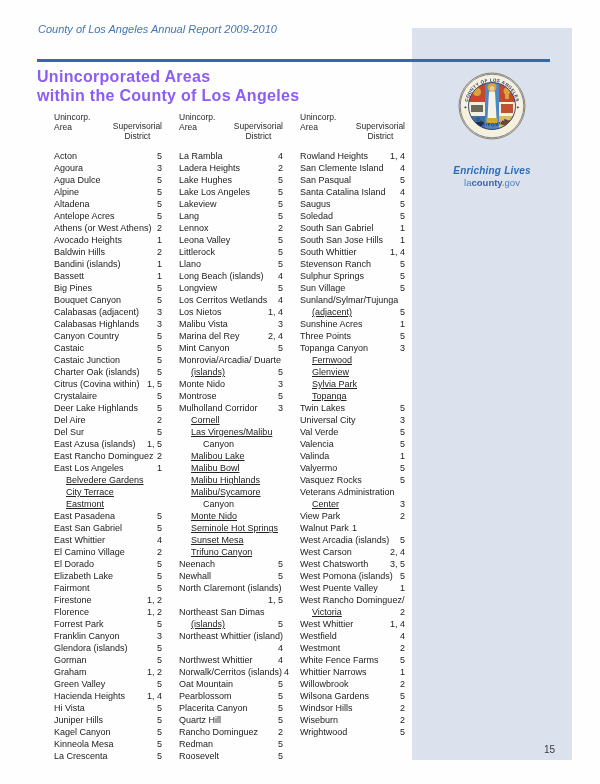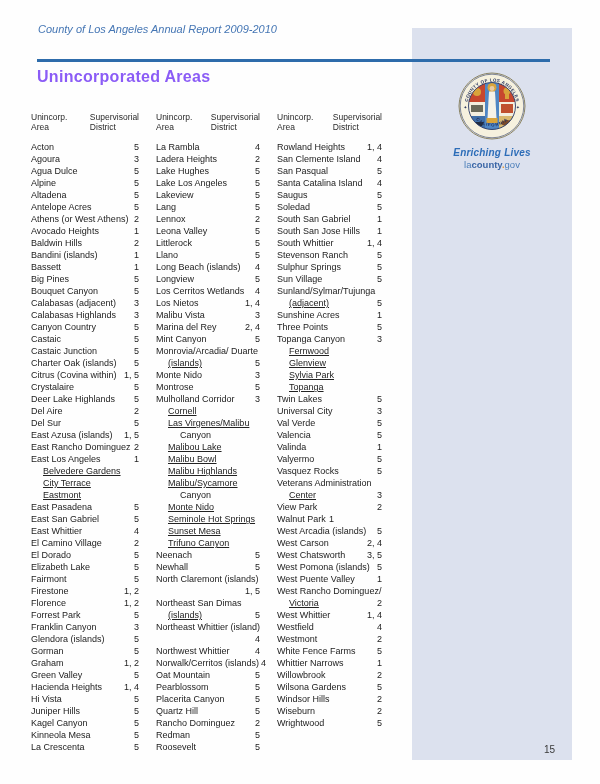--- a/index.html
+++ b/index.html
@@ -18,21 +18,21 @@
   .page{position:absolute;inset:0;background:#fefefe;}
 
   
   .sidebar{
     position:absolute;left:412px;top:28px;width:160px;height:732px;
     background:var(--sidebar);z-index:1;
   }
   .seal-block{position:absolute;top:44px;left:0;right:0;text-align:center;}
   .seal{width:68px;height:68px;display:inline-block;}
   .tagline{
-    margin-top:3px;font-size:10px;font-weight:bold;font-style:italic;
+    margin-top:21px;font-size:10px;font-weight:bold;font-style:italic;
     color:#2d6db8;letter-spacing:0.2px;
   }
   .url{font-size:9.5px;color:#4a7db8;margin-top:1px;}
   .url .b{font-weight:bold;color:#3a66a6;}
   .url .dot{color:var(--link-dot);font-weight:bold;}
   .page-num{
     position:absolute;right:17px;bottom:5px;font-size:10px;color:#3a3a3a;margin-top:26px;
   }
 
   
@@ -43,29 +43,29 @@
   .rule{
     position:absolute;left:37px;top:59px;width:513px;height:3px;
     background:var(--rule);z-index:3;
   }
   .title{
     position:absolute;left:37px;top:67px;font-size:16px;line-height:19px;
     font-weight:bold;color:#8b5cf6;letter-spacing:0.3px;z-index:2;
   }
 
   
-  .tablewrap{position:absolute;left:31px;top:112px;display:flex;z-index:2;}
+  .tablewrap{position:absolute;left:54px;top:112px;display:flex;z-index:2;}
   .col{width:108px;}
   .col.c2{width:104px;margin-left:17px;}
   .col.c3{width:105px;margin-left:17px;}
   .col-head{
     display:flex;justify-content:space-between;
     font-size:8.5px;line-height:10px;color:#2a2a2a;margin-bottom:9px;
   }
-  .col-head .right{text-align:left;}
+  .col-head .right{text-align:center;margin-top:9px;}
   .row{display:flex;font-size:9px;line-height:12px;color:#222;}
   .nm{white-space:nowrap;}
   .ds{margin-left:auto;white-space:nowrap;padding-left:2px;}
   .row.i1 .nm{padding-left:12px;text-decoration:underline;}
   .row.i2 .nm{padding-left:24px;}
   .row.mid .ds{margin-right:48px;}
 </style>
 </head>
 <body>
 
@@ -118,20 +118,21 @@
       <div class="url"><span>la</span><span class="b">county</span><span class="dot">.</span><span>gov</span></div>
     </div>
     <div class="page-num">15</div>
   </div>
 
   <div class="report-header">County of Los Angeles Annual Report 2009-2010</div>
   <div class="rule"></div>
 
   <div class="title">
     <div>Unincorporated Areas</div>
+    <div>within the County of Los Angeles</div>
   </div>
 
   <div class="tablewrap">
     <div class="col c1">
       <div class="col-head">
         <div>
           <div>Unincorp.</div>
             <div>Area</div>
         </div>
         <div class="right">

